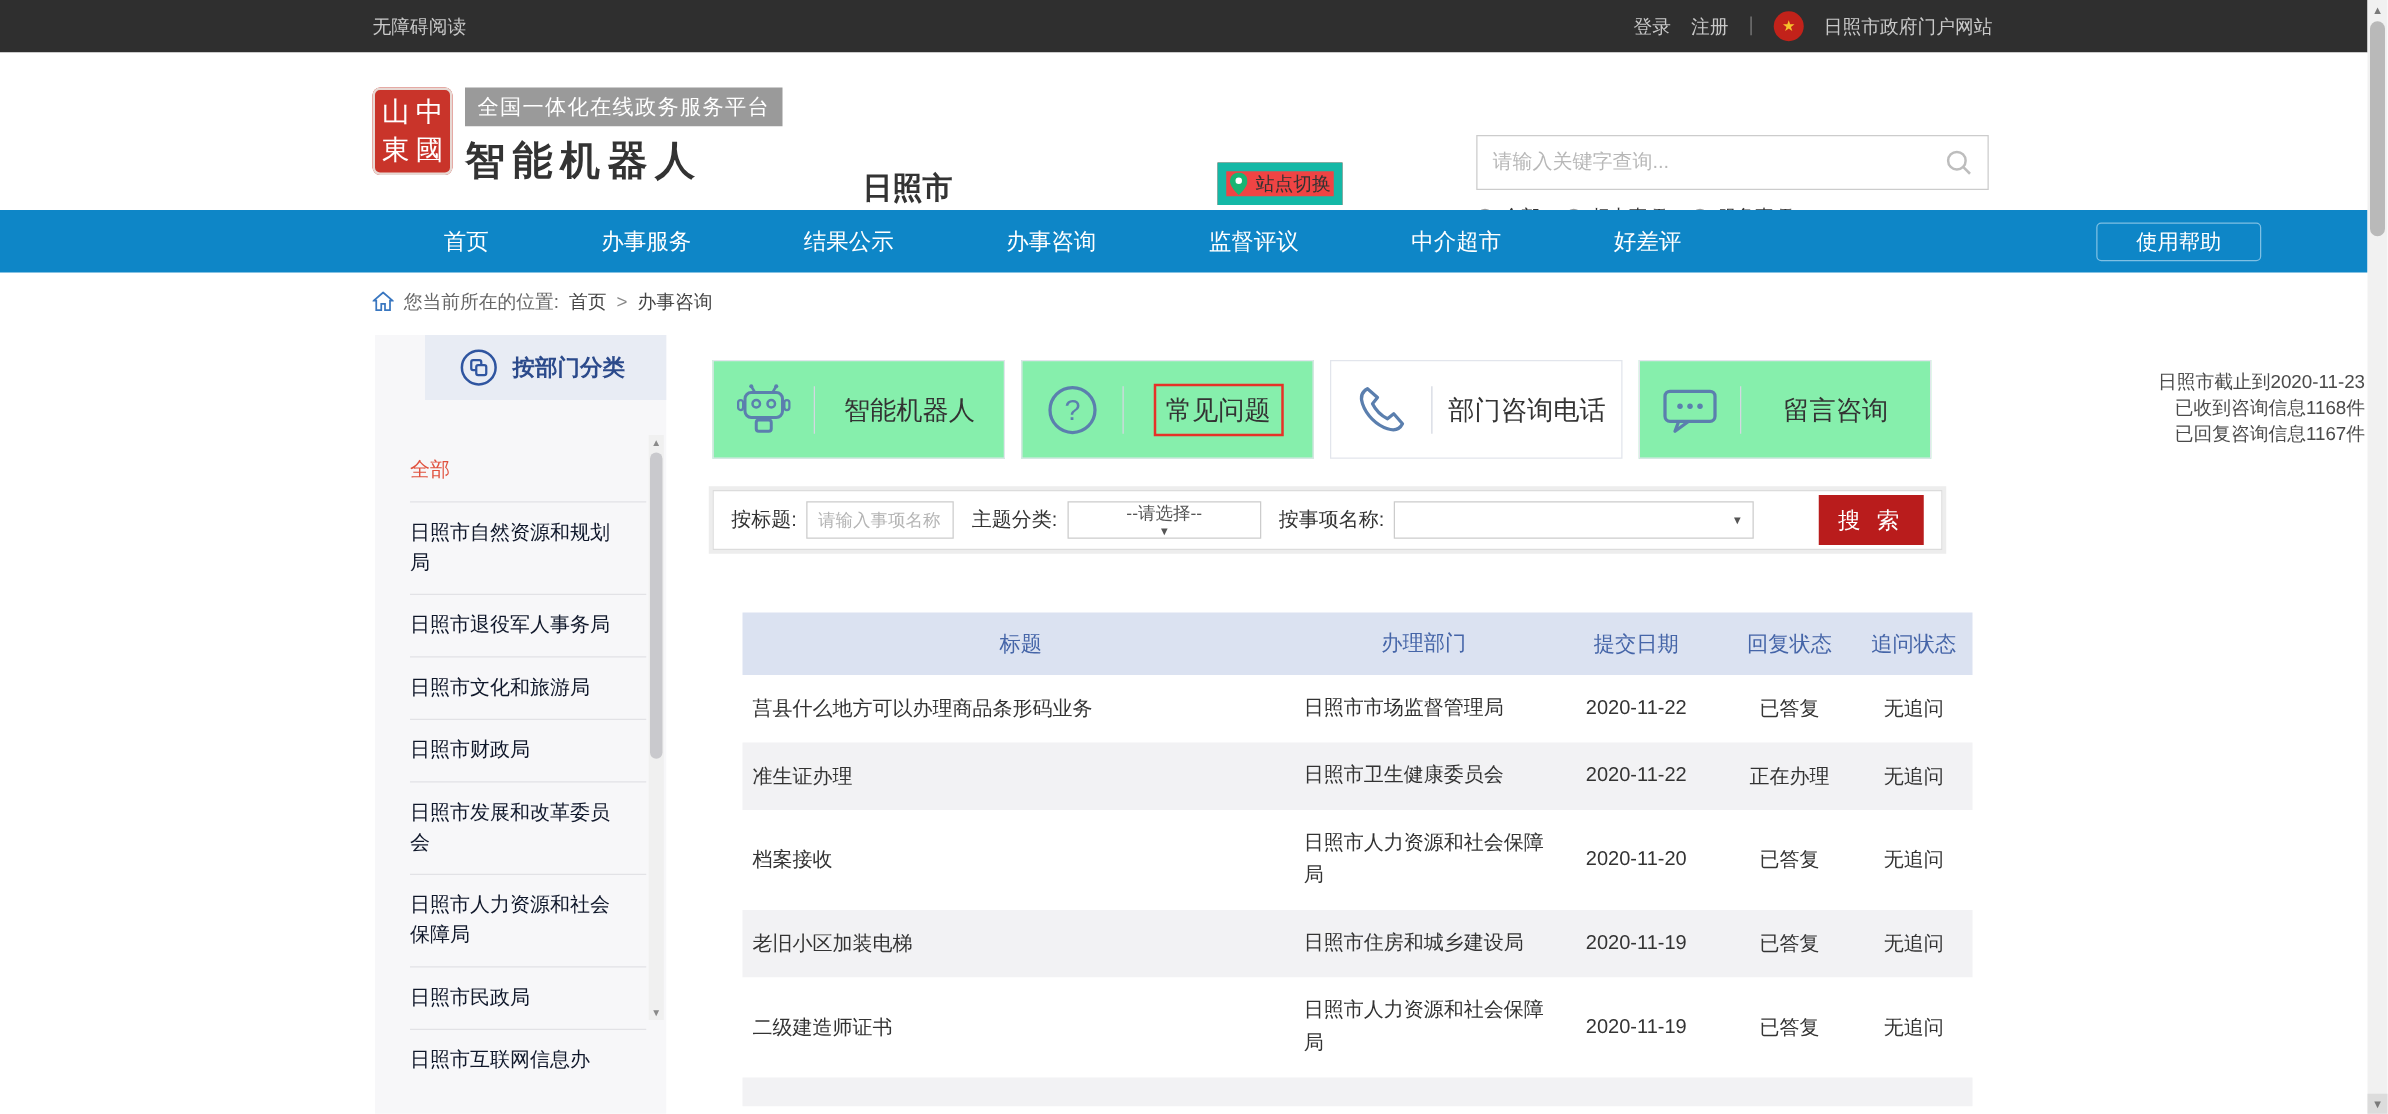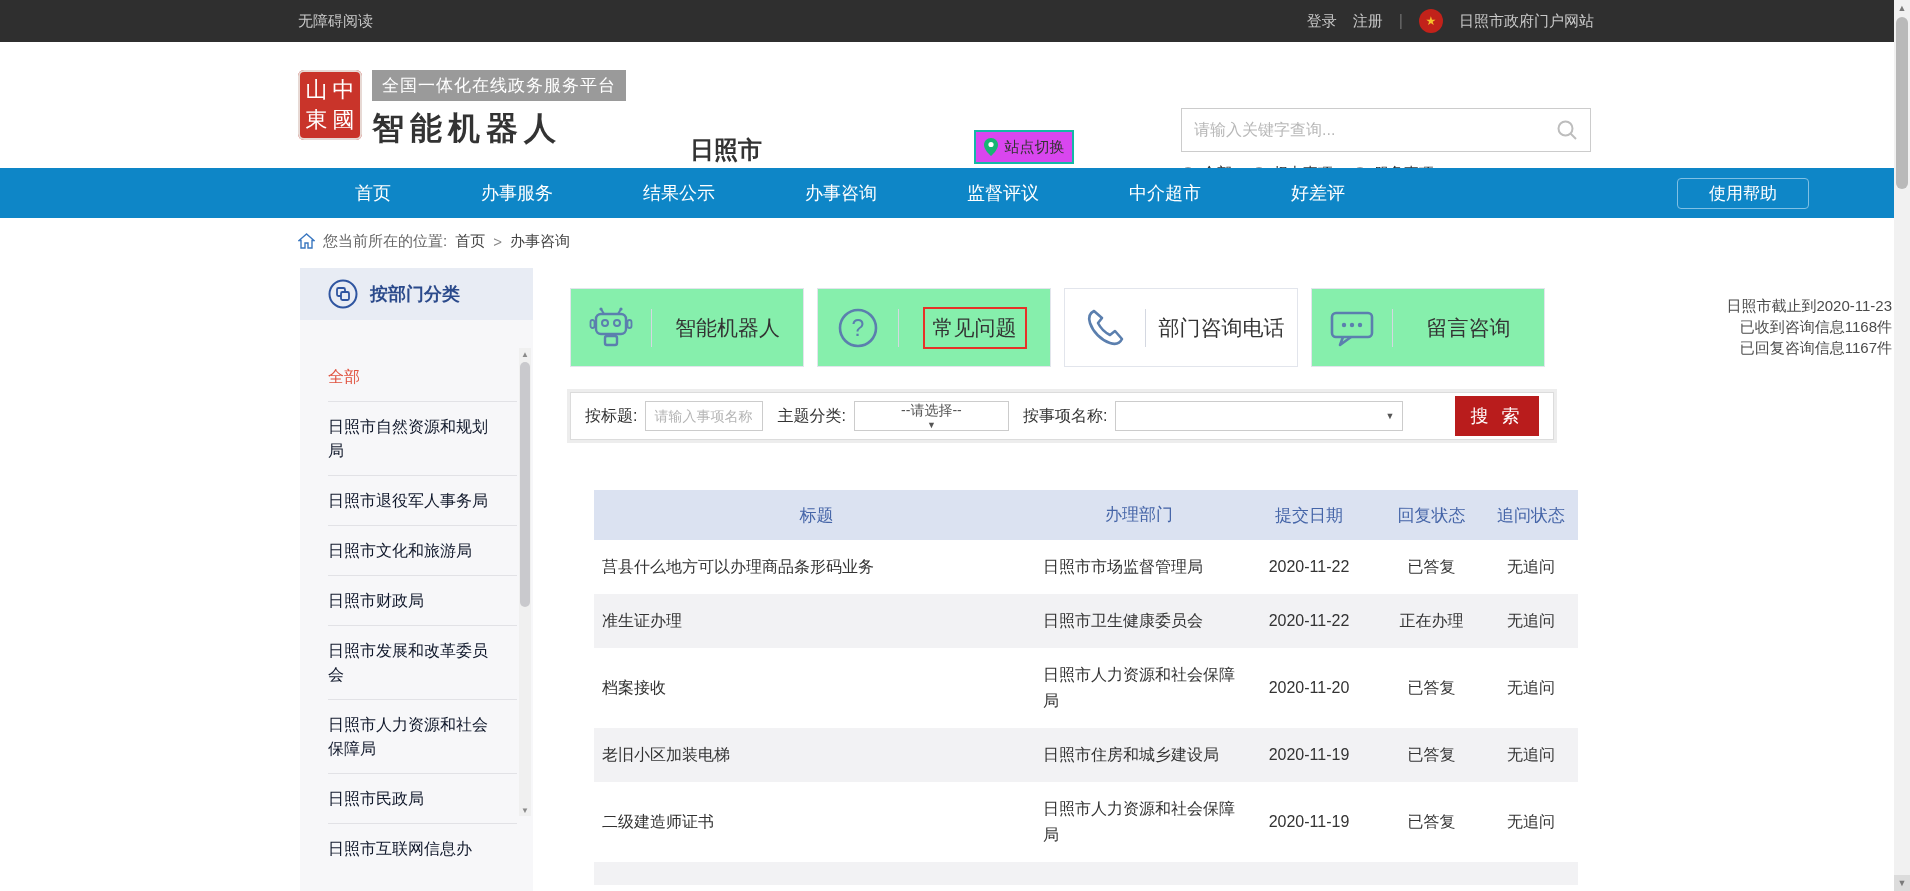--- a/index.html
+++ b/index.html
@@ -20,22 +20,22 @@
   .header { position:absolute; left:0; top:42px; width:1894px; height:126px; background:#fff; }
   .logo { position:absolute; left:298px; top:28px; display:flex; gap:10px; align-items:flex-start; cursor:pointer; }
   .seal { width:64px; height:70px; background:#c9342a; border-radius:6px; padding:5px;
     display:grid; grid-template-columns:1fr 1fr; grid-template-rows:1fr 1fr; box-shadow:inset 0 0 0 2px #e7d9d4; }
   .seal span { color:#fff; font-family:"Liberation Serif","DejaVu Serif",serif; font-size:22px;
     line-height:1; display:flex; align-items:center; justify-content:center; }
   .logo-text { display:flex; flex-direction:column; gap:6px; }
   .platform-badge { background:#9a9a9a; color:#fff; font-size:17px; padding:4px 10px; align-self:flex-start; letter-spacing:1px; }
   .brand { font-size:32px; font-weight:bold; color:#333; letter-spacing:6px; }
   .city-name { position:absolute; left:690px; top:92px; font-size:24px; font-weight:bold; color:#333; }
-  .site-switch { position:absolute; left:974px; top:88px; width:100px; height:34px; background:#d946ef;
-    border:2px solid #14b8a6; display:flex; align-items:center; justify-content:center; gap:7px;
+  .site-switch { position:absolute; left:974px; top:88px; width:100px; height:34px; background:#ef4444;
+    border:7px solid #14b8a6; display:flex; align-items:center; justify-content:center; gap:7px;
     font-size:15px; color:#333; cursor:pointer; }
   .search-wrap { position:absolute; left:1181px; top:66px; width:410px; }
   .search-box { width:410px; height:44px; border:1px solid #ccc; display:flex; align-items:center; padding:0 12px; }
   .search-box input { flex:1; border:none; outline:none; font-size:16px; color:#333; background:transparent;
     font-family:inherit; }
   .search-box input::placeholder { color:#b8b8b8; }
   .radio-row { display:flex; align-items:center; gap:20px; margin-top:12px; }
   .radio { display:flex; align-items:center; gap:7px; font-size:15px; color:#333; cursor:pointer; }
   .radio .rb { width:14px; height:14px; border-radius:50%; border:1px solid #9a9a9a; background:#fff; position:relative; }
   .radio.checked .rb::after { content:""; position:absolute; left:3px; top:3px; width:6px; height:6px;
@@ -51,21 +51,21 @@
     cursor:pointer; background:transparent; }
 
   
   .breadcrumb { position:absolute; left:298px; top:228px; display:flex; align-items:center; gap:8px;
     font-size:15px; color:#666; height:26px; }
   .breadcrumb .crumb-link { color:#444; cursor:pointer; }
   .breadcrumb .crumb-sep { color:#888; }
 
   
   .sidebar { position:absolute; left:300px; top:268px; width:233px; height:623px; background:#f7f7f9; }
-  .sidebar-header { height:52px; background:#e8ecf4; display:flex; align-items:center; gap:12px; padding-left:28px; }
+  .sidebar-header { height:52px; background:#e8ecf4; display:flex; align-items:center; gap:12px; padding-left:28px;margin-left:40px; }
   .sidebar-header .sh-title { font-size:18px; font-weight:bold; color:#2b4a8b; }
   .sidebar-list { padding:32px 0 0 0; }
   .side-item { padding:13px 34px 13px 28px; font-size:16px; line-height:24px; color:#0f172a; cursor:pointer;
     position:relative; }
   .side-item::after { content:""; position:absolute; left:28px; right:16px; bottom:0; height:1px; background:#e2e2e6; }
   .side-item:last-child::after { display:none; }
   .side-item.active { color:#e0523f; }
   .side-scroll { position:absolute; right:2px; top:80px; width:12px; height:468px; background:#f0f0f0; }
   .side-scroll .arr { height:12px; display:flex; align-items:center; justify-content:center; font-size:8px; color:#8a8a8a; }
   .side-scroll .thumb { position:absolute; left:1px; top:14px; width:10px; height:245px; background:#c9c9cd; border-radius:5px; }

